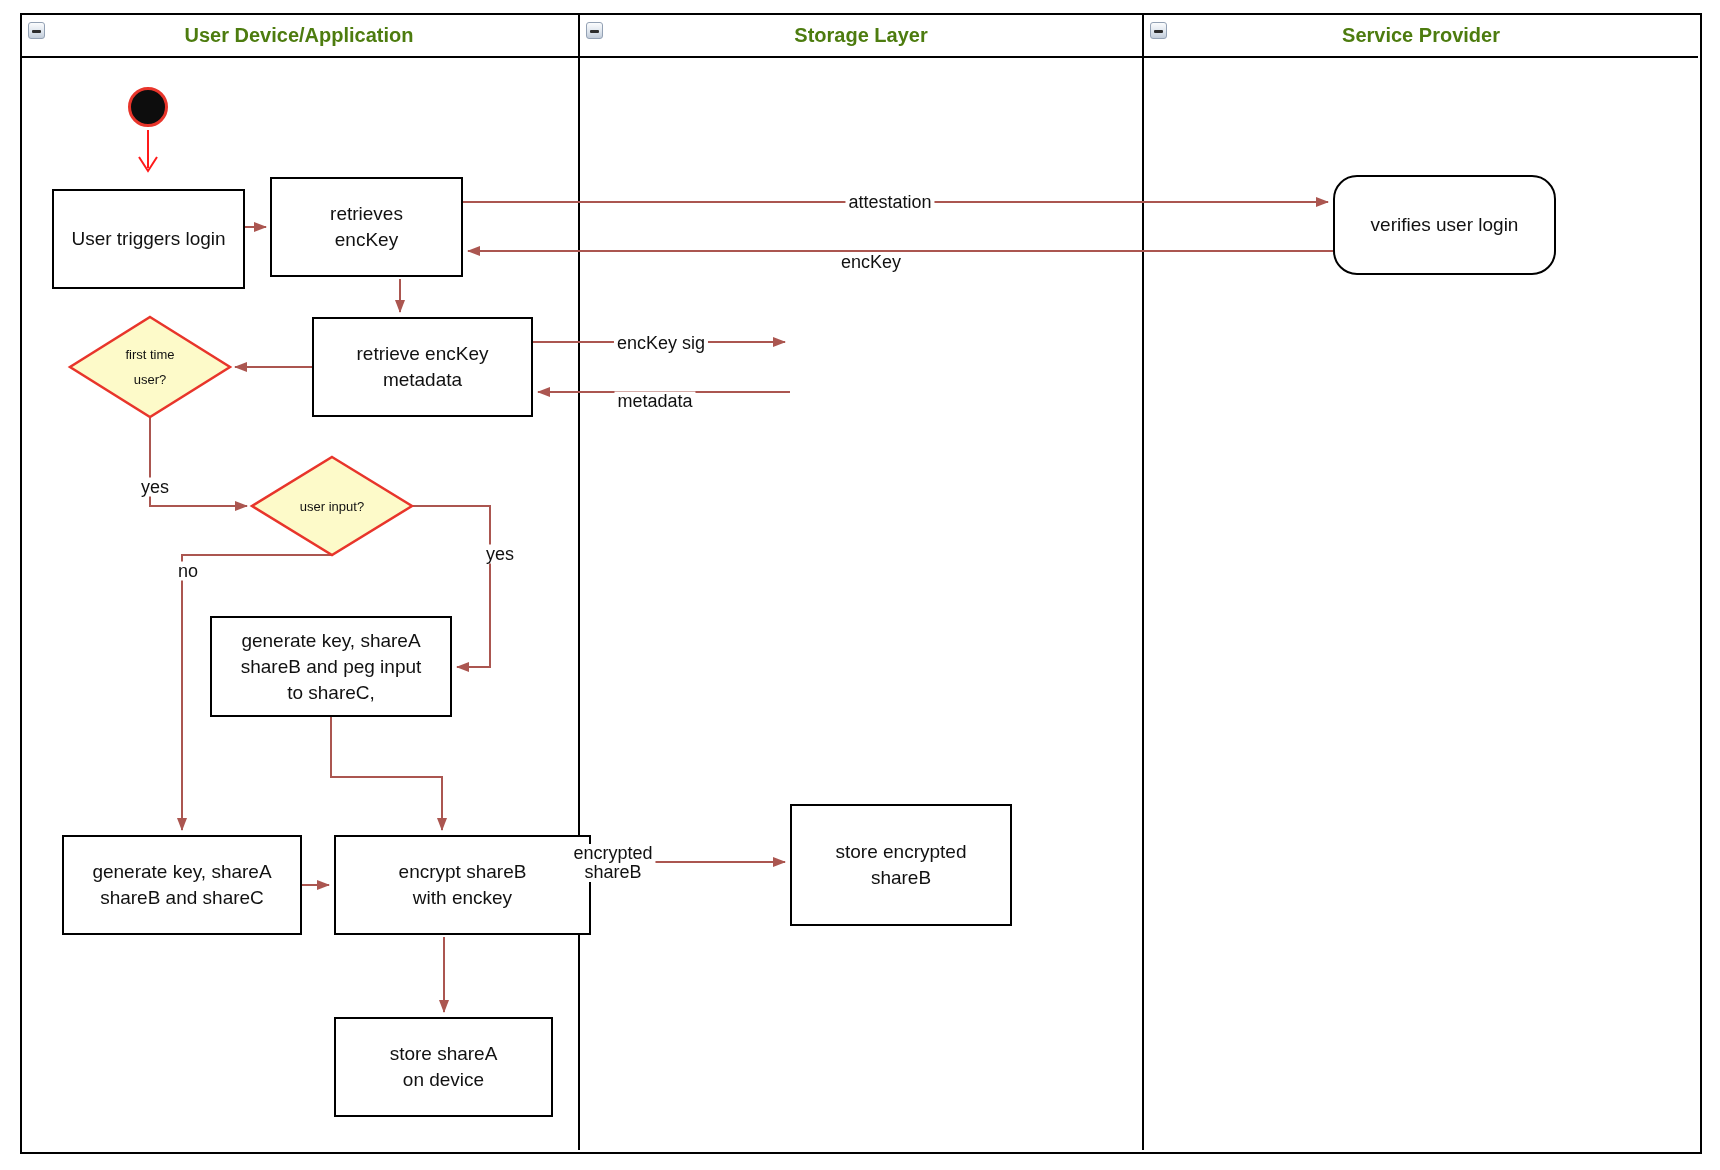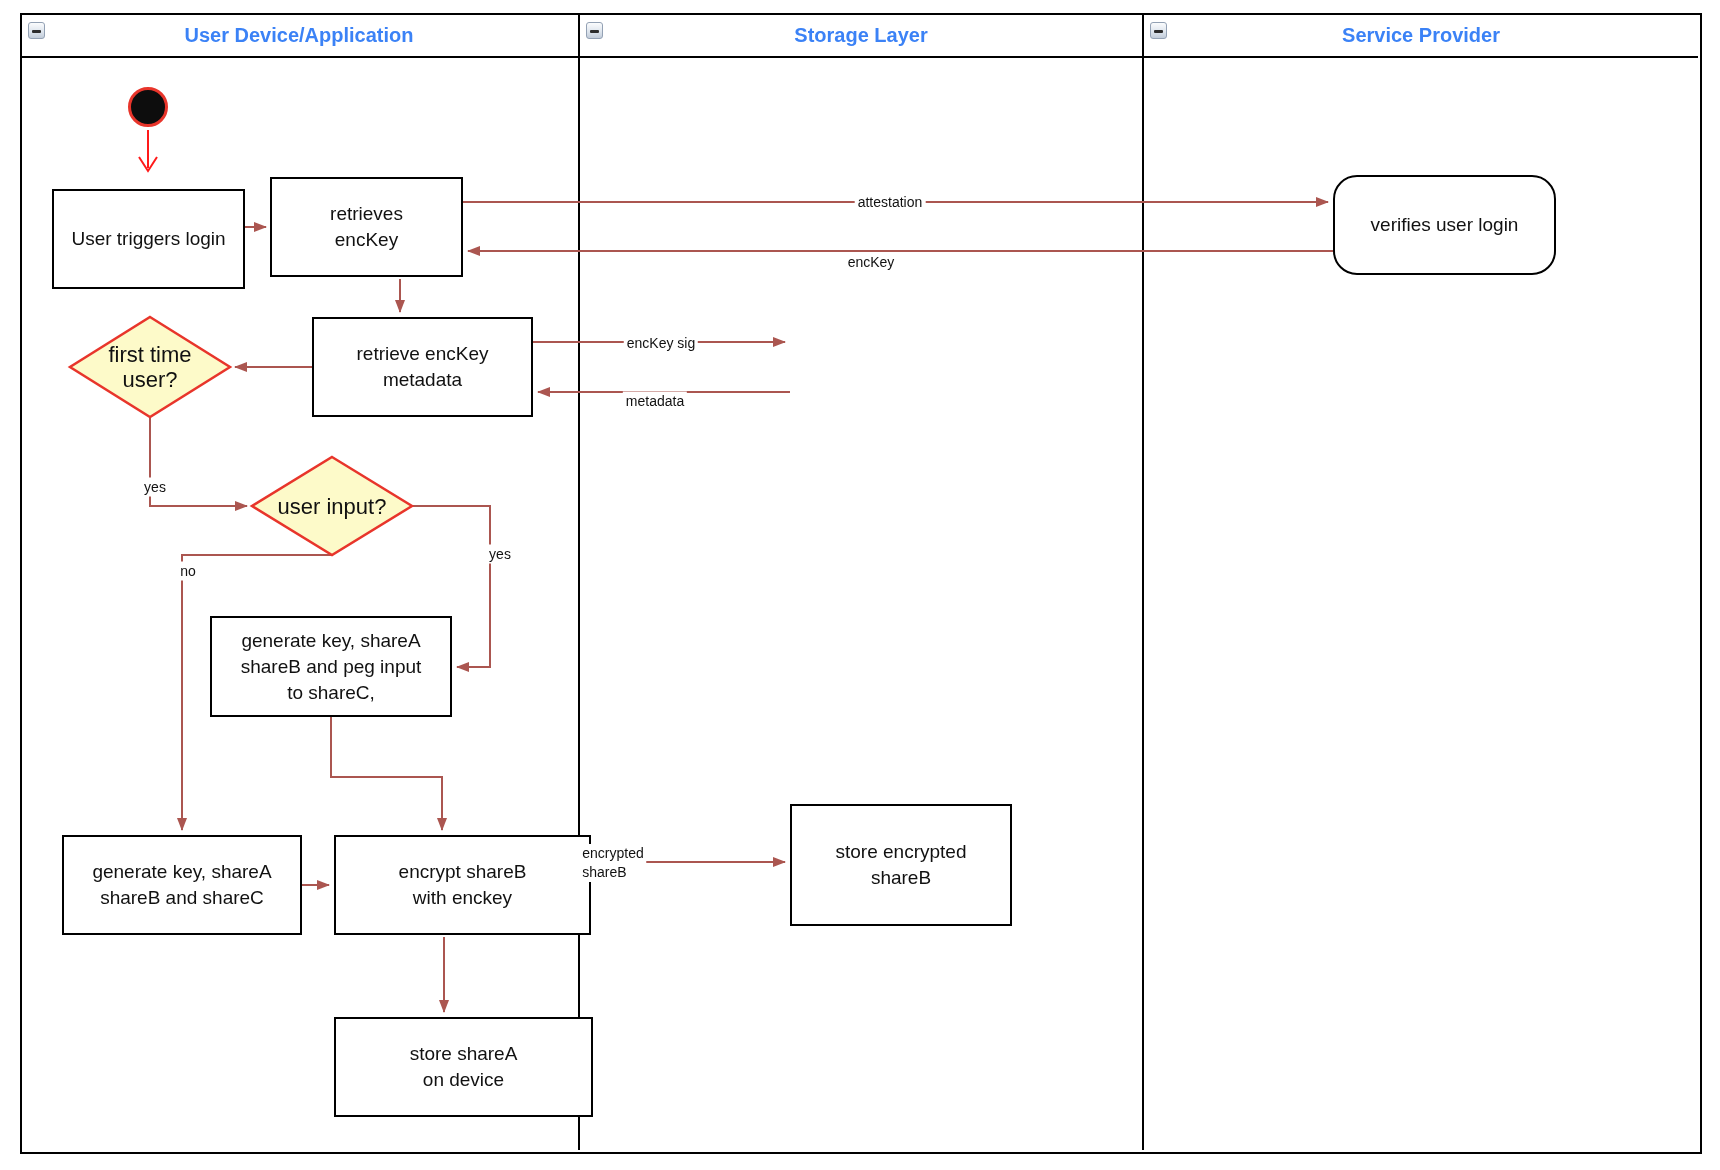--- a/index.html
+++ b/index.html
@@ -6,45 +6,45 @@
   .canvas{
     position:relative;width:1720px;height:1170px;background:#ffffff;
     font-family:"Liberation Sans",sans-serif;color:#111;overflow:hidden;
   }
   
   .pool{position:absolute;left:20px;top:13px;width:1678px;height:1137px;border:2px solid #000;background:transparent;}
   .lane-divider{position:absolute;top:13px;height:1137px;width:2px;background:#000;}
   .lane-header{position:absolute;top:13px;height:45px;border-bottom:2px solid #000;box-sizing:border-box;}
   .lane-title{
     position:absolute;top:13px;height:45px;line-height:45px;text-align:center;
-    font-weight:700;font-size:20px;color:#3b82f6;white-space:nowrap;
+    font-weight:700;font-size:20px;color:#4d7c0f;white-space:nowrap;
   }
   .collapse-btn{
     position:absolute;width:17px;height:17px;border:1px solid #93a1b4;border-radius:3px;
     background:linear-gradient(180deg,#fbfcfd 0%,#dfe6ee 55%,#c2ccd9 100%);
     box-sizing:border-box;cursor:pointer;
   }
   .collapse-btn .minus{
     position:absolute;left:3px;top:7px;width:9px;height:2.5px;background:#2c2c2c;border-radius:1px;
   }
   
   .node{
     position:absolute;background:#fff;border:2px solid #000;box-sizing:border-box;
     display:flex;align-items:center;justify-content:center;text-align:center;
     font-size:19px;line-height:26px;white-space:pre-line;
   }
   .node.nowrap{white-space:nowrap;overflow:visible;}
   .diamond-label{
     position:absolute;display:flex;align-items:center;justify-content:center;text-align:center;
-    font-size:22px;line-height:25px;white-space:pre-line;background:transparent;
+    font-size:13px;line-height:25px;white-space:pre-line;background:transparent;
   }
   
   .elabel{
     position:absolute;transform:translate(-50%,-50%);background:#ffffff;
-    font-size:14px;line-height:19px;padding:0 3px;white-space:pre-line;
+    font-size:18px;line-height:19px;padding:0 3px;text-align:center;white-space:pre-line;
   }
   
   .start-state{
     position:absolute;left:128px;top:87px;width:40px;height:40px;border-radius:50%;
     background:#0d0d0d;border:3px solid #e8352b;box-sizing:border-box;
   }
   svg.wires{position:absolute;left:0;top:0;}
 </style>
 </head>
 <body>
@@ -109,21 +109,21 @@
 metadata</div>
   <div class="node" style="left:210px;top:616px;width:242px;height:101px;">generate key, shareA
 shareB and peg input
 to shareC,</div>
   <div class="node" style="left:62px;top:835px;width:240px;height:100px;">generate key, shareA
 shareB and shareC</div>
   <div class="node" style="left:334px;top:835px;width:257px;height:100px;">encrypt shareB
 with enckey</div>
   <div class="node" style="left:790px;top:804px;width:222px;height:122px;">store encrypted
 shareB</div>
-  <div class="node" style="left:334px;top:1017px;width:259px;height:100px;">store shareA
+  <div class="node" style="left:334px;top:1017px;width:219px;height:100px;">store shareA
 on device</div>
 
   <div class="diamond-label" style="left:70px;top:317px;width:160px;height:100px;">first time
 user?</div>
   <div class="diamond-label" style="left:252px;top:457px;width:160px;height:98px;">user input?</div>
 
   <div class="elabel" style="left:890px;top:202px;">attestation</div>
   <div class="elabel" style="left:871px;top:262px;">encKey</div>
   <div class="elabel" style="left:661px;top:343px;">encKey sig</div>
   <div class="elabel" style="left:655px;top:401px;">metadata</div>

